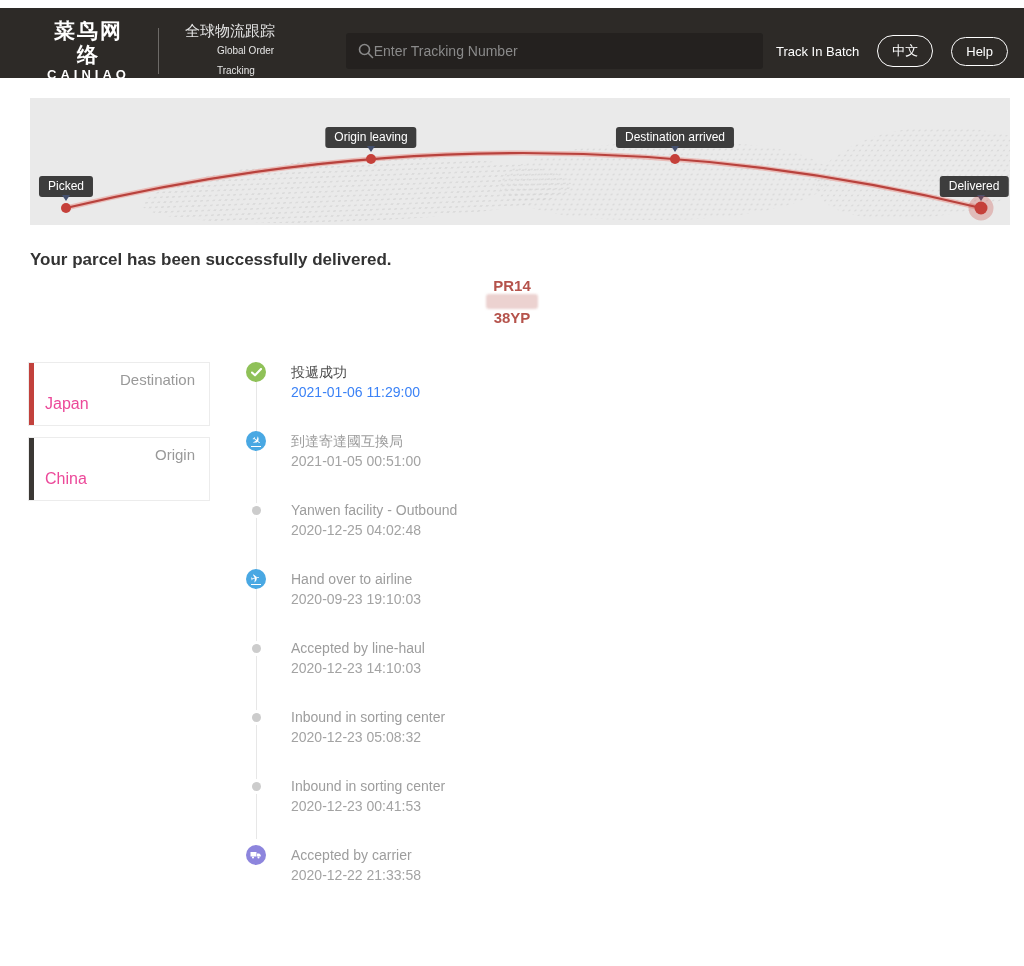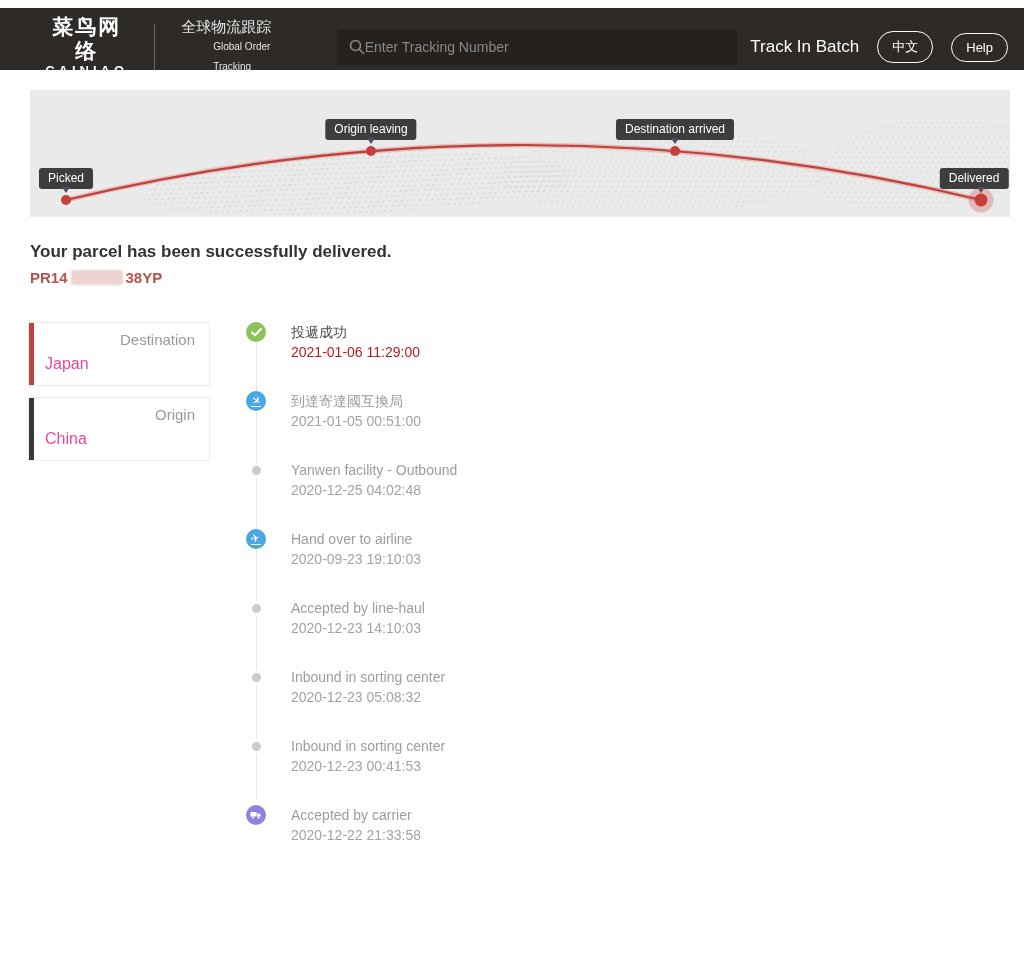--- a/index.html
+++ b/index.html
@@ -1,35 +1,35 @@
 <!DOCTYPE html>
 <html><head>
 <meta charset="utf-8">
 <style>
   * { margin:0; padding:0; box-sizing:border-box; }
   html,body { width:1024px; background:#fff; font-family:"Liberation Sans","DejaVu Sans",sans-serif; }
   body { height:966px; overflow:hidden; }
 
   
   .top-strip { height:8px; background:#fff; }
-  header { height:62px; background:#2d2a27; display:flex; align-items:center; padding:16px 16px 0 45px; }
+  header { height:70px; background:#2d2a27; display:flex; align-items:center; padding:16px 16px 0 45px; }
   .logo { text-align:center; color:#fff; cursor:pointer; }
   .logo .cn { font-size:21px; font-weight:bold; letter-spacing:2px; line-height:24px; }
   .logo .en { font-size:13px; font-weight:bold; letter-spacing:4px; line-height:16px; }
   .hdr-divider { width:1px; height:46px; background:#6d6a67; margin:0 26px; }
   .subtitle { color:#e5e5e5; }
   .subtitle .cn { font-size:15px; line-height:20px; }
   .subtitle .en { font-size:10px; line-height:20px;margin-left:32px; }
   .searchbox { margin-left:38px; width:440px; height:36px; background:#24211f; border-radius:3px;
                display:flex; align-items:center; padding:0 12px; }
   .searchbox svg { flex:0 0 auto; }
   .searchbox input { flex:1; background:transparent; border:none; outline:none; color:#ccc;
                      font-size:14px; font-family:inherit; }
   .searchbox input::placeholder { color:#8a8a8a; }
-  .batch-link { color:#fff; font-size:17px; text-decoration:none; margin-left:13px; white-space:nowrap; }
+  .batch-link { color:#fff; font-size:13px; text-decoration:none; margin-left:13px; white-space:nowrap; }
   .pill { margin-left:18px; padding:6px 14px; border:1px solid #fff; border-radius:16px; background:transparent;
           color:#fff; font-size:13px; cursor:pointer; white-space:nowrap; font-family:inherit; }
 
   
   .map { position:relative; margin:20px 14px 0 30px; width:980px; height:127px; background:#eaeaea; overflow:hidden; }
   .dots { position:absolute; background-image:radial-gradient(#cfcfcf 1px, transparent 1.3px);
           background-size:6px 5px; opacity:.55; }
   .dots.d1 { left:120px; top:60px; width:420px; height:64px; transform:skewX(-28deg) rotate(-2deg); border-radius:45% 55% 50% 50%/60% 60% 40% 40%; }
   .dots.d2 { left:470px; top:44px; width:330px; height:78px; transform:skewX(-22deg); border-radius:50%/55%; }
   .dots.d3 { left:790px; top:30px; width:220px; height:90px; transform:skewX(-30deg); border-radius:40% 60% 55% 45%/55%; }
@@ -38,21 +38,21 @@
   .ms .dot { position:absolute; width:10px; height:10px; border-radius:50%; background:#c5403a; transform:translate(-50%,-50%); }
   .ms.big .dot { width:13px; height:13px; box-shadow:0 0 0 6px rgba(197,64,58,.28); }
   .ms .bubble { position:absolute; bottom:11px; left:50%; transform:translateX(-50%); background:#3d3d3d;
                 color:#fff; font-size:12px; padding:3px 9px 4px; border-radius:3px; white-space:nowrap; }
   .ms .caret { position:absolute; bottom:3px; left:50%; transform:translateX(-50%); width:0; height:0;
                border:4px solid transparent; border-top:6px solid #44506e; }
   .ms.big .bubble { transform:translateX(-60%); }
 
   
   .headline { margin:25px 30px 0; font-size:17px; font-weight:bold; color:#333; }
-  .tracking { margin:7px 30px 0; display:flex; align-items:center; font-size:15px; font-weight:bold; color:#b5534c; }
+  .tracking { margin:7px 30px 0; display:flex; align-items:center; font-size:15px; font-weight:bold; color:#b5534c;flex-direction:column; }
   .redact { width:52px; height:15px; background:#ecd2d0; border-radius:3px; filter:blur(1.2px); margin:0 3px; }
 
   
   .content { display:flex; margin:36px 0 0 28px; }
   .route-col { width:182px; display:flex; flex-direction:column; gap:11px; flex:0 0 auto; }
   .card { position:relative; border:1px solid #ececec; background:#fff; height:64px; padding:8px 14px 8px 16px; }
   .card::before { content:""; position:absolute; left:0; top:0; bottom:0; width:5px; }
   .card.dest::before { background:#c2413c; }
   .card.orig::before { background:#3a3734; }
   .card .label { text-align:right; color:#999; font-size:15px; }
@@ -76,21 +76,21 @@
   .ic-truck { background:#8d85dd; }
   .tl-row[data-icon="check"] .ic-check,
   .tl-row[data-icon="plane-landing"] .ic-landing,
   .tl-row[data-icon="plane-takeoff"] .ic-takeoff,
   .tl-row[data-icon="truck"] .ic-truck { display:flex; }
   .tl-row[data-icon="dot"] .ic-dot { display:block; }
   .tl-text { margin-left:25px; }
   .tl-title { font-size:14px; line-height:20px; color:#9d9d9d; }
   .tl-time { font-size:14px; line-height:20px; color:#a3a3a3; }
   .tl-row.current .tl-title { color:#4d4d4d; }
-  .tl-row.current .tl-time { color:#b91c1c; }
+  .tl-row.current .tl-time { color:#3b82f6; }
 </style>
 </head>
 <body>
 
 <div class="top-strip"></div>
 
 <header>
   <div class="logo">
     <div class="cn">菜鸟网络</div>
     <div class="en">CAINIAO</div>

